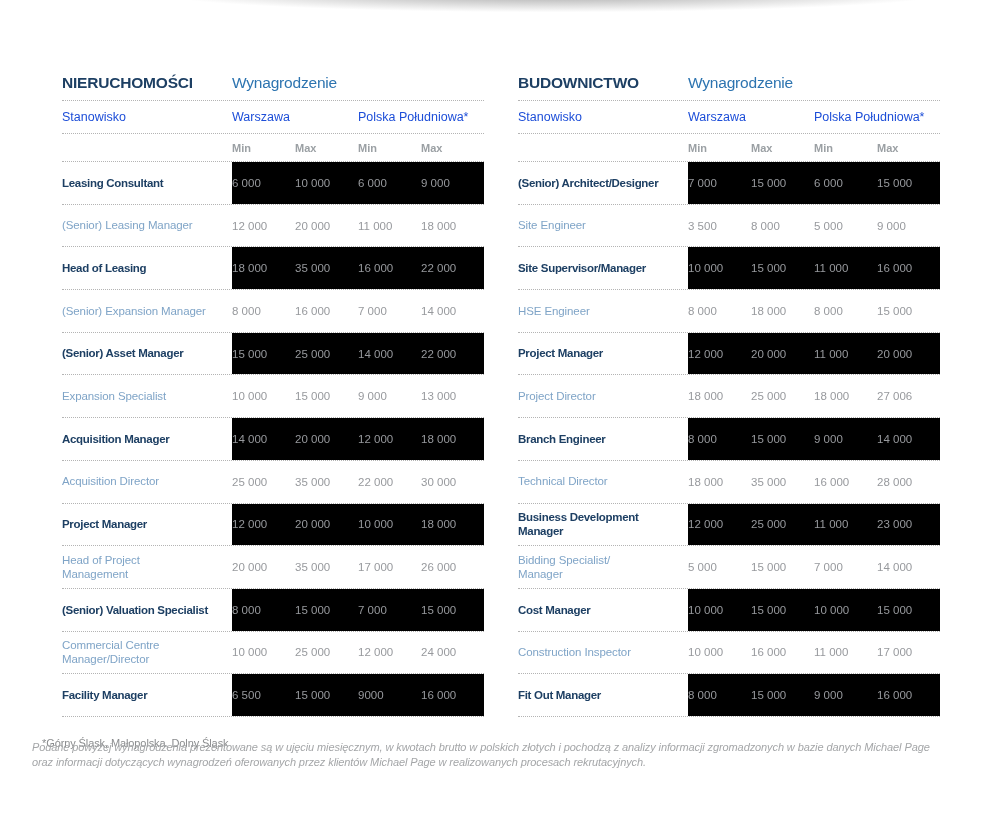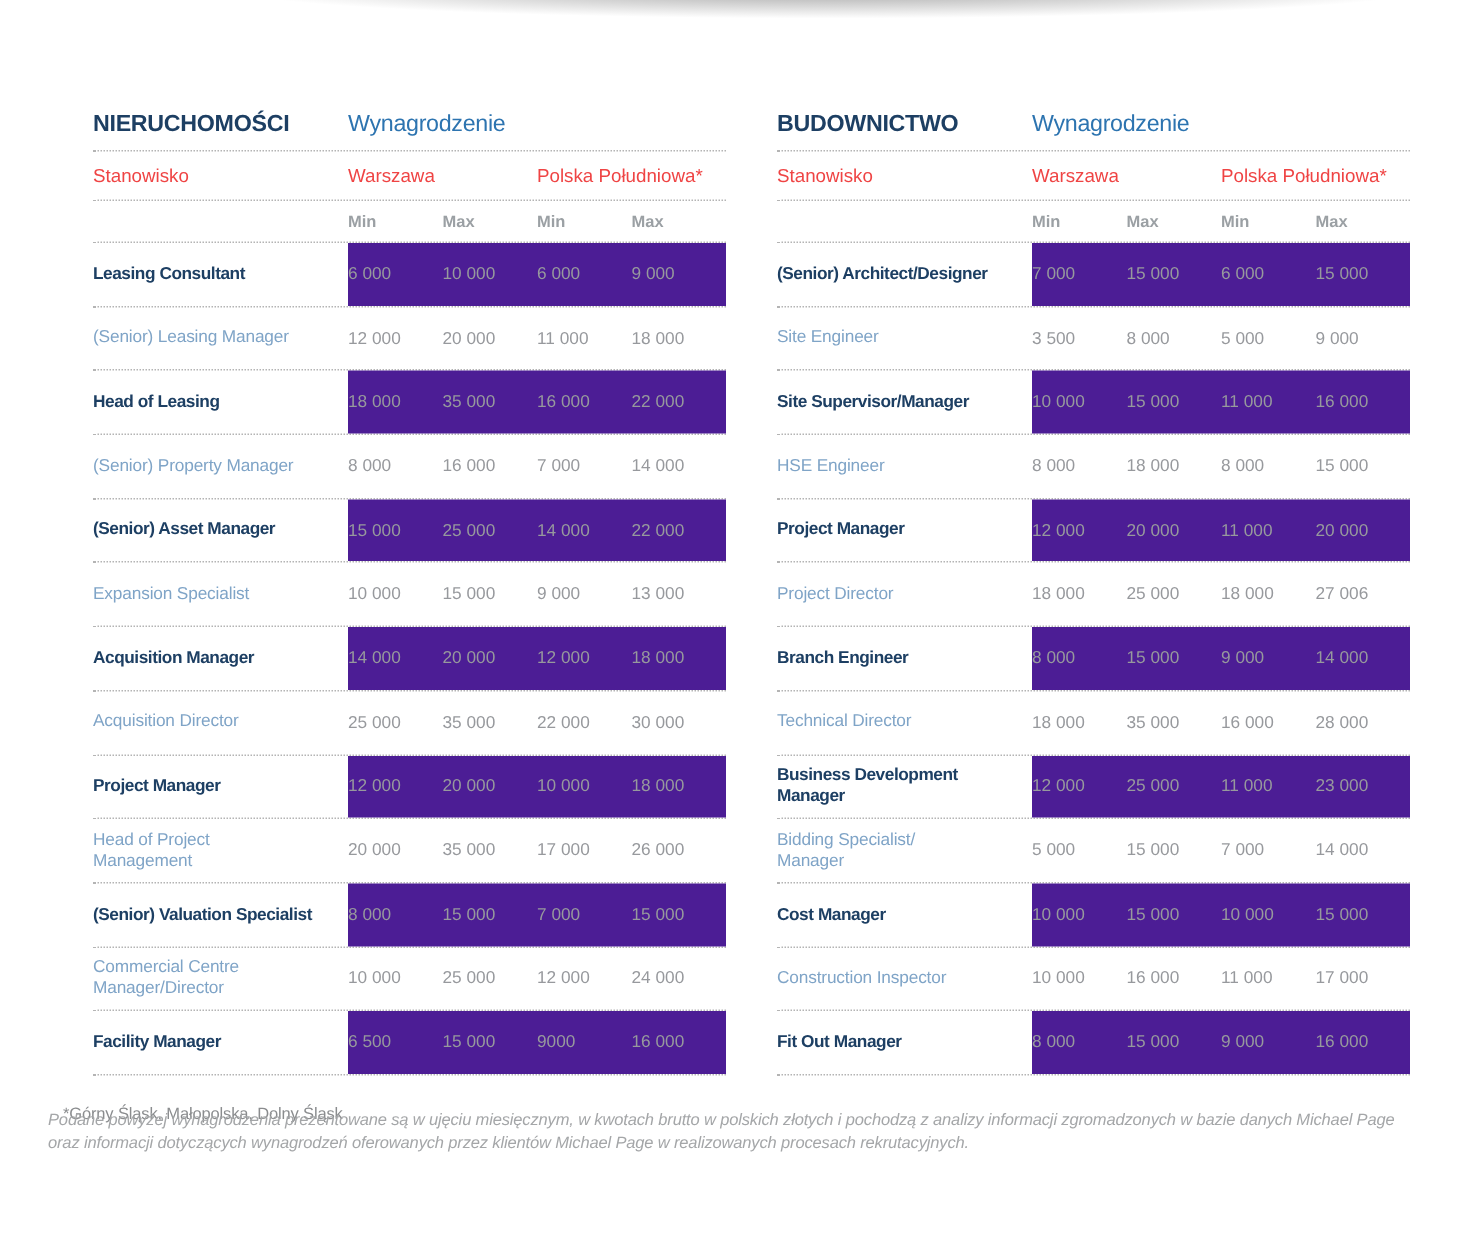--- a/index.html
+++ b/index.html
@@ -30,21 +30,21 @@
   .section-title {
     width:170px; font-size:15.5px; font-weight:700;
     color:#1d3f63; letter-spacing:-0.2px;
   }
   .salary-title { font-size:15.5px; color:#2d74b0; letter-spacing:-0.2px; }
 
   
   .thead2 {
     display:flex; align-items:center; height:33px;
     border-bottom:1px dotted #b4b4b4;
-    color:#ef4444; font-size:12.5px;
+    color:#1d4ed8; font-size:12.5px;
   }
   .thead2 .pos-h { width:170px; }
   .thead2 .regions { width:252px; display:grid; grid-template-columns:126px 126px; }
 
   
   .thead3 {
     display:flex; align-items:center; height:28px;
     border-bottom:1px dotted #b4b4b4;
     color:#9ba0a4; font-size:11px;font-weight:bold;
   }
@@ -59,21 +59,21 @@
   .cell-label {
     width:170px; display:flex; align-items:center;
     font-size:11.5px; line-height:1.25; white-space:pre;
   }
   .row-dark  .cell-label { color:#1d3f63; font-weight:700; letter-spacing:-0.3px; }
   .row-light .cell-label { color:#7fa4c7; letter-spacing:-0.1px; }
   .vals {
     width:252px; display:grid; grid-template-columns:repeat(4,63px);
     align-items:center; color:#97999d; font-size:11.5px;
   }
-  .row-dark .vals { background:#4c1d95; }
+  .row-dark .vals { background:#000000; }
 
   .footnote {
     position:absolute; left:42px; top:737px;
     font-size:11px; color:#8a8c8e; letter-spacing:-0.1px;
   }
   .disclaimer {
     position:absolute; left:32px; top:740px; width:930px;
     font-size:11px; line-height:15px; color:#a4a6a8;
     white-space:pre-line; letter-spacing:-0.1px;font-style:italic;
   }
@@ -132,21 +132,21 @@
     <div class="cell-label">Head of Leasing</div>
     <div class="vals">
       <span class="val">18 000</span>
       <span class="val">35 000</span>
       <span class="val">16 000</span>
       <span class="val">22 000</span>
     </div>
   </div>
 
   <div class="trow row-light">
-    <div class="cell-label">(Senior) Property Manager</div>
+    <div class="cell-label">(Senior) Expansion Manager</div>
     <div class="vals">
       <span class="val">8 000</span>
       <span class="val">16 000</span>
       <span class="val">7 000</span>
       <span class="val">14 000</span>
     </div>
   </div>
 
   <div class="trow row-dark">
     <div class="cell-label">(Senior) Asset Manager</div>

